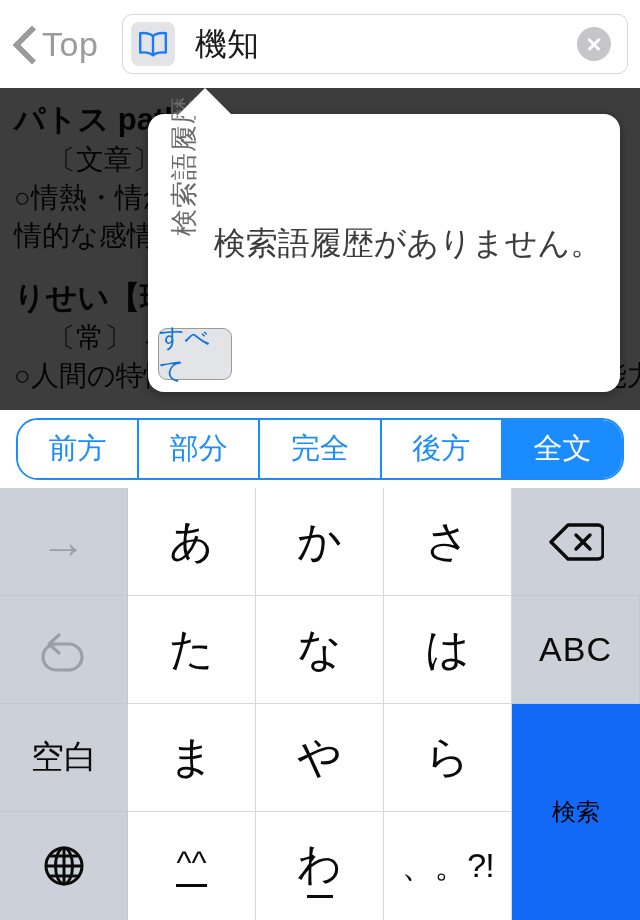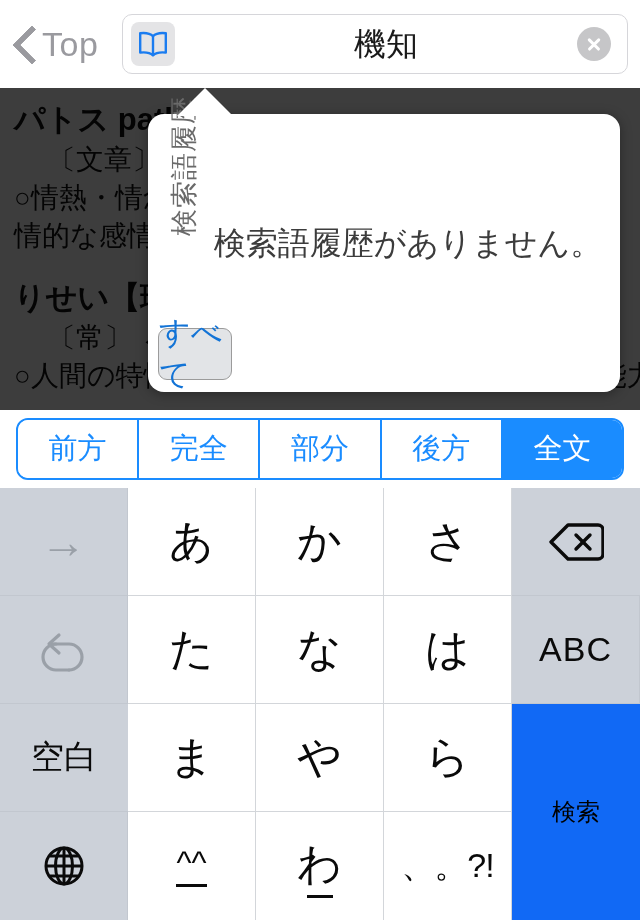--- a/index.html
+++ b/index.html
@@ -68,21 +68,20 @@
     left: 122px;
     top: 14px;
     width: 506px;
     height: 60px;
     box-sizing: border-box;
     border: 1.5px solid #d6d6da;
     border-radius: 10px;
     background: #ffffff;
     display: flex;
     align-items: center;
-    text-align: center;
   }
   .dict-icon-box {
     width: 44px;
     height: 44px;
     margin-left: 8px;
     border-radius: 8px;
     background: #e4e4e6;
     display: flex;
     align-items: center;
     justify-content: center;
@@ -222,21 +221,21 @@
     position: absolute;
     left: 10px;
     bottom: 12px;
     width: 74px;
     height: 52px;
     box-sizing: border-box;
     border: 1.5px solid #9b9b9b;
     border-radius: 9px;
     background: #e2e4e7;
     color: #1273d6;
-    font-size: 31px;
+    font-size: 25px;
     display: flex;
     align-items: center;
     justify-content: center;
   }
 
   
   .segment-bar {
     position: absolute;
     left: 0;
     top: 410px;
@@ -245,21 +244,21 @@
     background: #ffffff;
     display: flex;
     align-items: center;
     justify-content: center;
   }
   .segmented {
     width: 608px;
     height: 62px;
     box-sizing: border-box;
     border: 2px solid #1a8cff;
-    border-radius: 12px;
+    border-radius: 22px;
     display: flex;
     overflow: hidden;
     background: #ffffff;
   }
   .segment {
     flex: 1 1 0;
     display: flex;
     align-items: center;
     justify-content: center;
     font-size: 29px;
@@ -385,22 +384,22 @@
     <div class="popover-vertical-label">
       <span>検索語履歴</span>
     </div>
     <div class="popover-empty-text">検索語履歴がありません。</div>
     <div class="all-button">すべて</div>
   </div>
 
   <div class="segment-bar">
     <div class="segmented">
       <div class="segment">前方</div>
+      <div class="segment">部分</div>
       <div class="segment">完全</div>
-      <div class="segment">部分</div>
       <div class="segment">後方</div>
       <div class="segment selected">全文</div>
     </div>
   </div>
 
   <div class="keyboard">
 
     <div class="key gray muted">
       <span class="arrow-glyph">→</span>
     </div>

